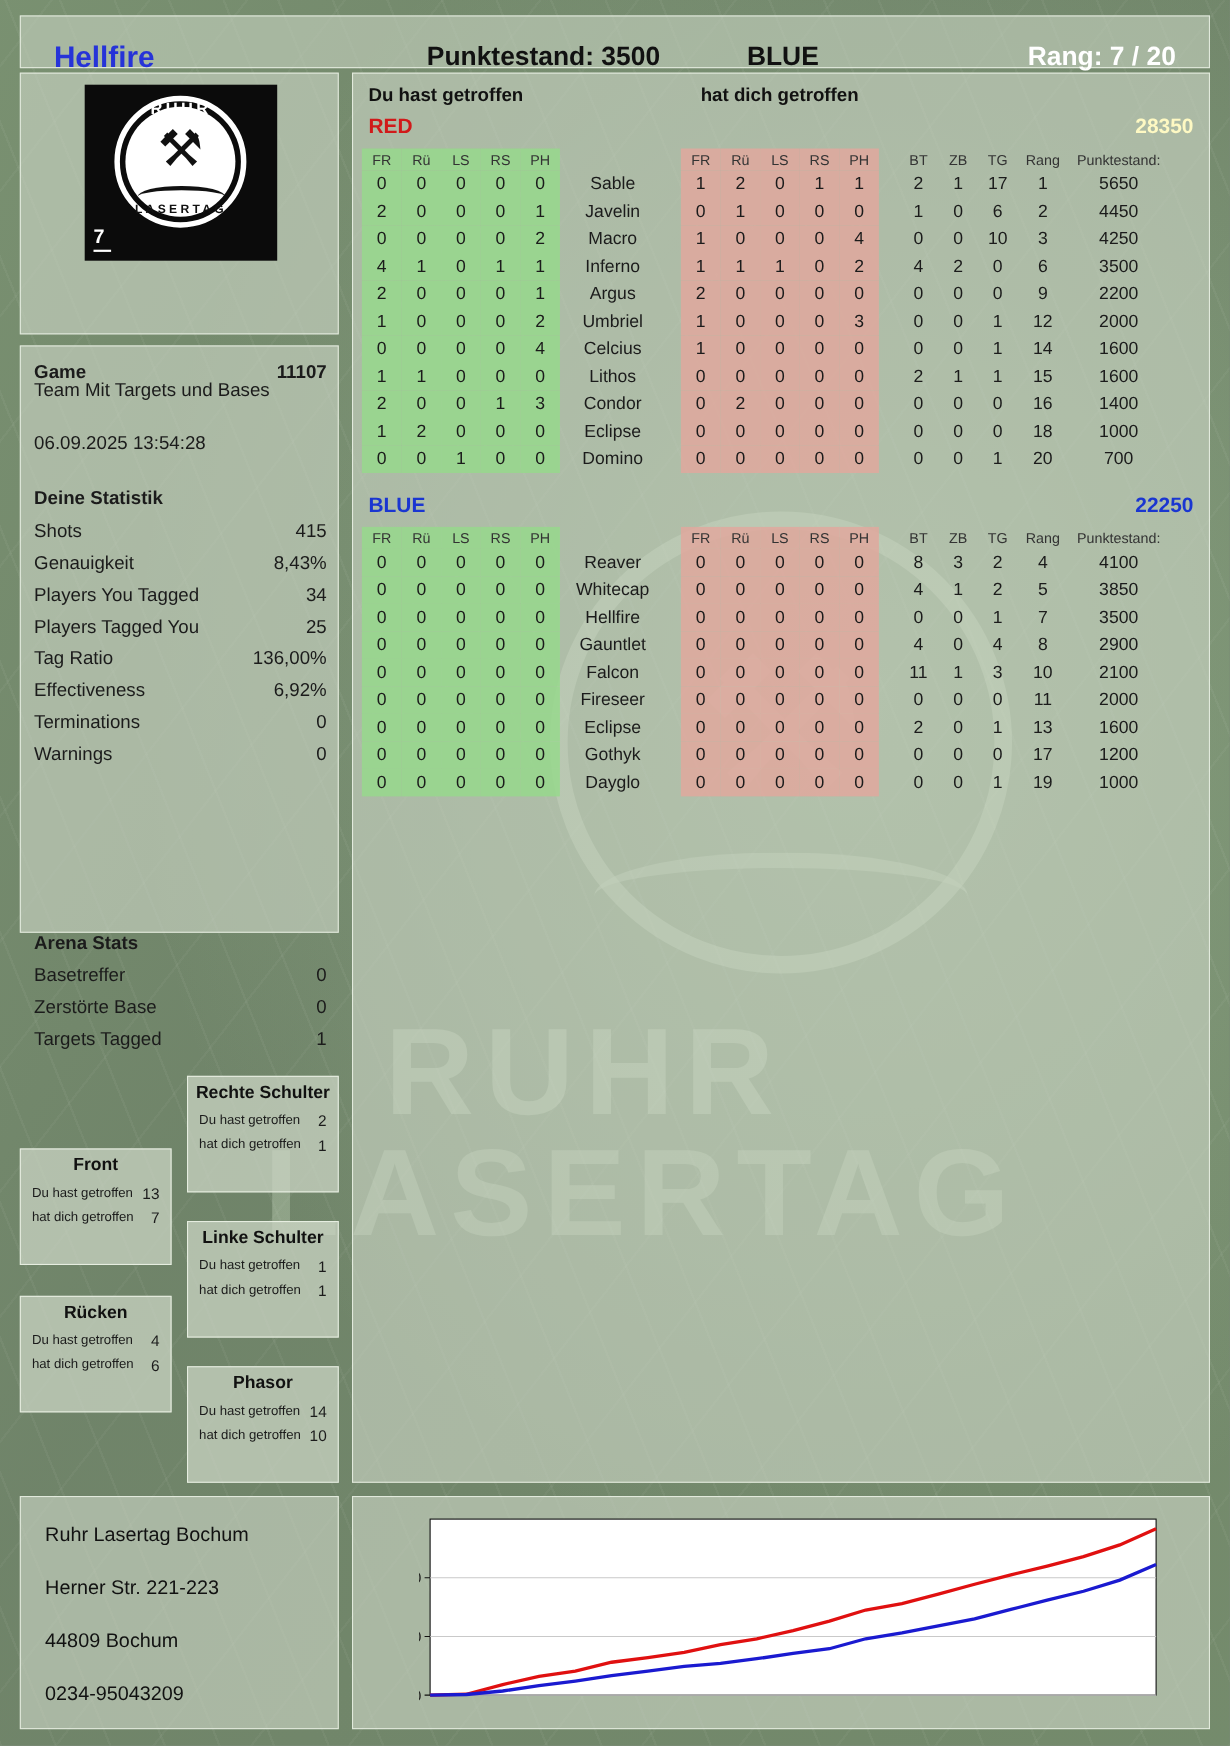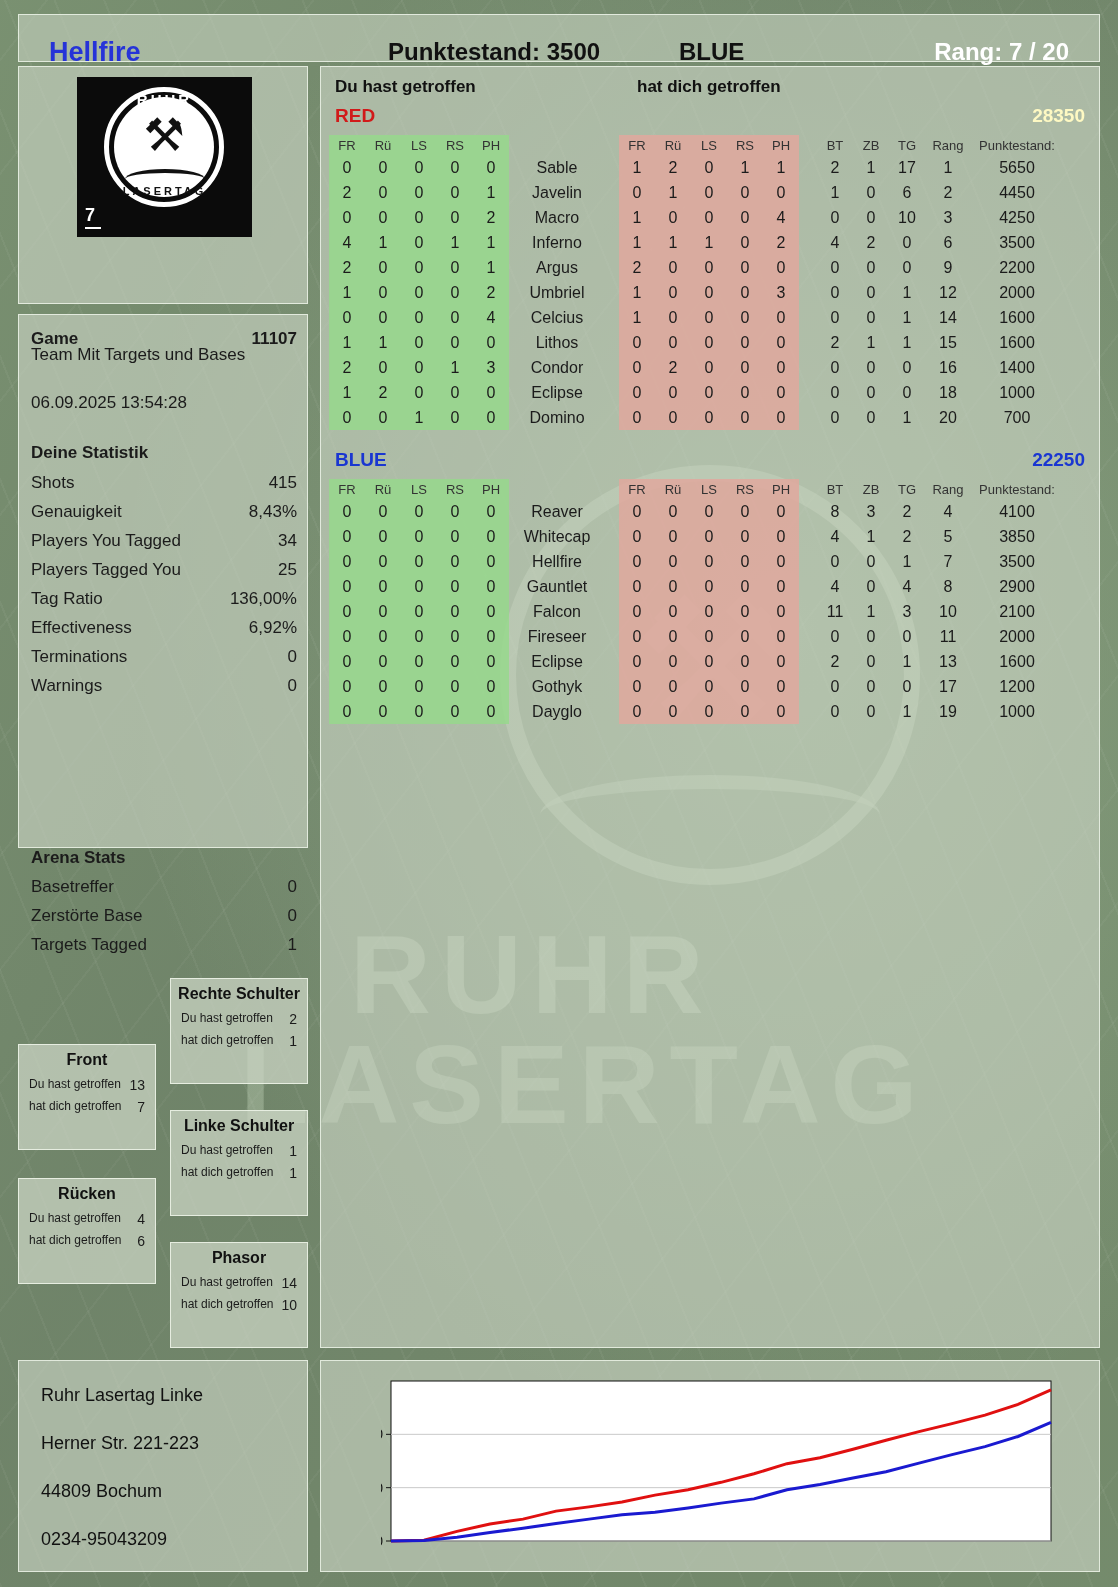--- a/index.html
+++ b/index.html
@@ -299,21 +299,21 @@
     <span>Du hast getroffen</span>
     <b>14</b>
   </div>
   <div class="zl">
     <span>hat dich getroffen</span>
     <b>10</b>
   </div>
 </div>
 
 <div class="panel" id="address-panel">
-  <div class="addr" style="top:24px;">Ruhr Lasertag Linke</div>
+  <div class="addr" style="top:24px;">Ruhr Lasertag Bochum</div>
   <div class="addr" style="top:72px;">Herner Str. 221-223</div>
   <div class="addr" style="top:120px;">44809 Bochum</div>
   <div class="addr" style="top:168px;">0234-95043209</div>
 </div>
 
 <div class="panel" id="main-panel">
   <div id="hdr-you">Du hast getroffen</div>
   <div id="hdr-them">hat dich getroffen</div>
 
   <div class="teamhdr" id="red-hdr" style="left:14px; top:38px; color:#d11a1a;">RED</div>

